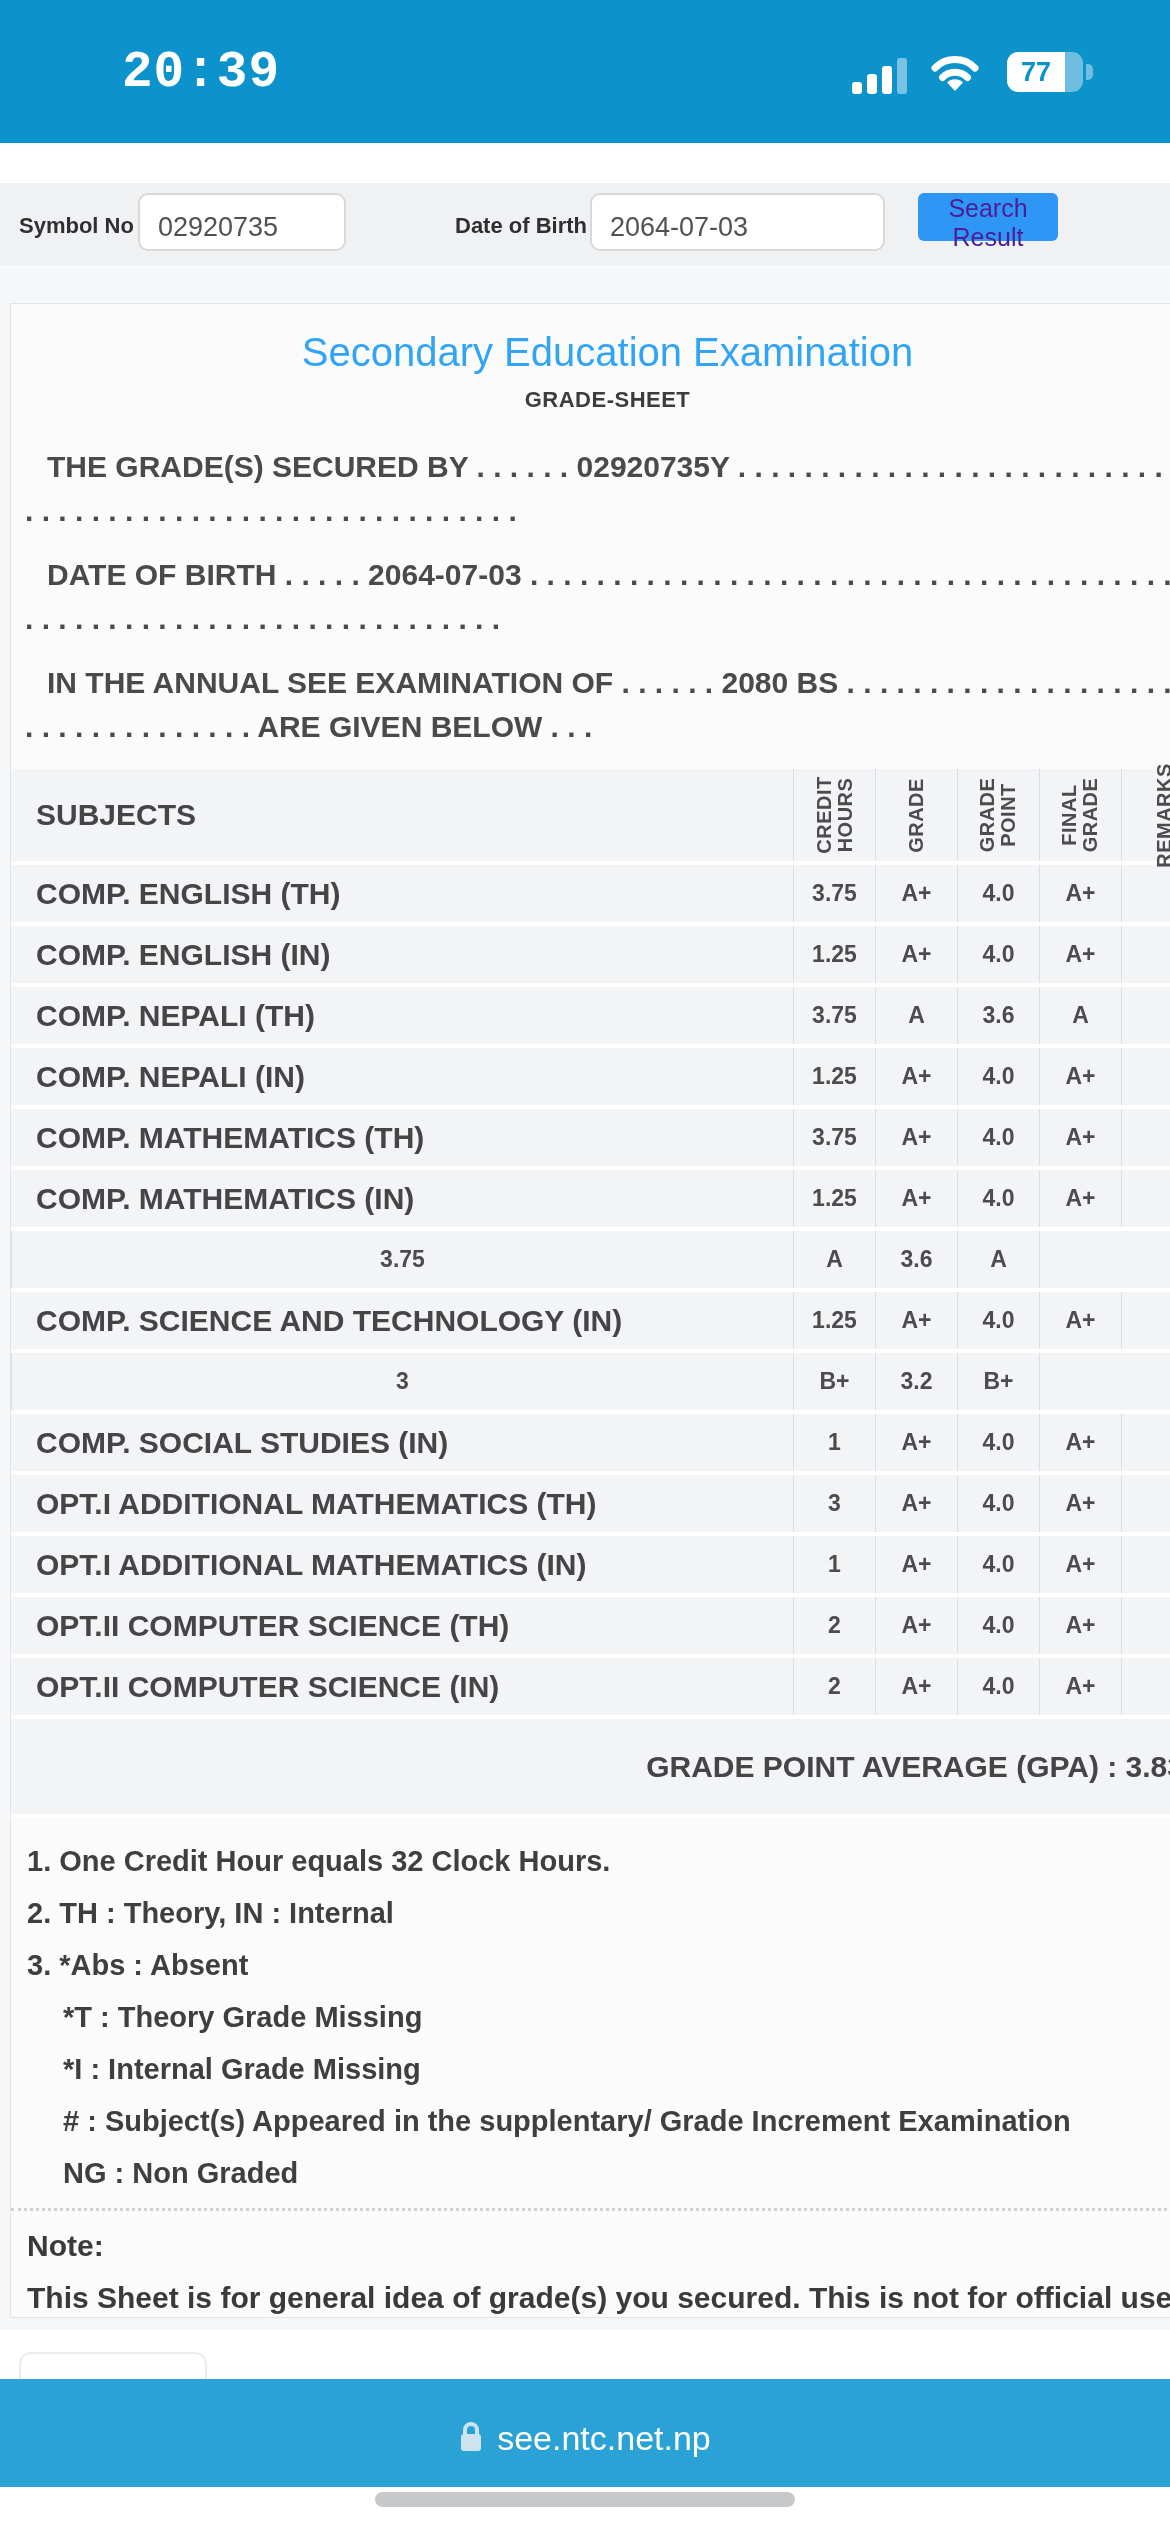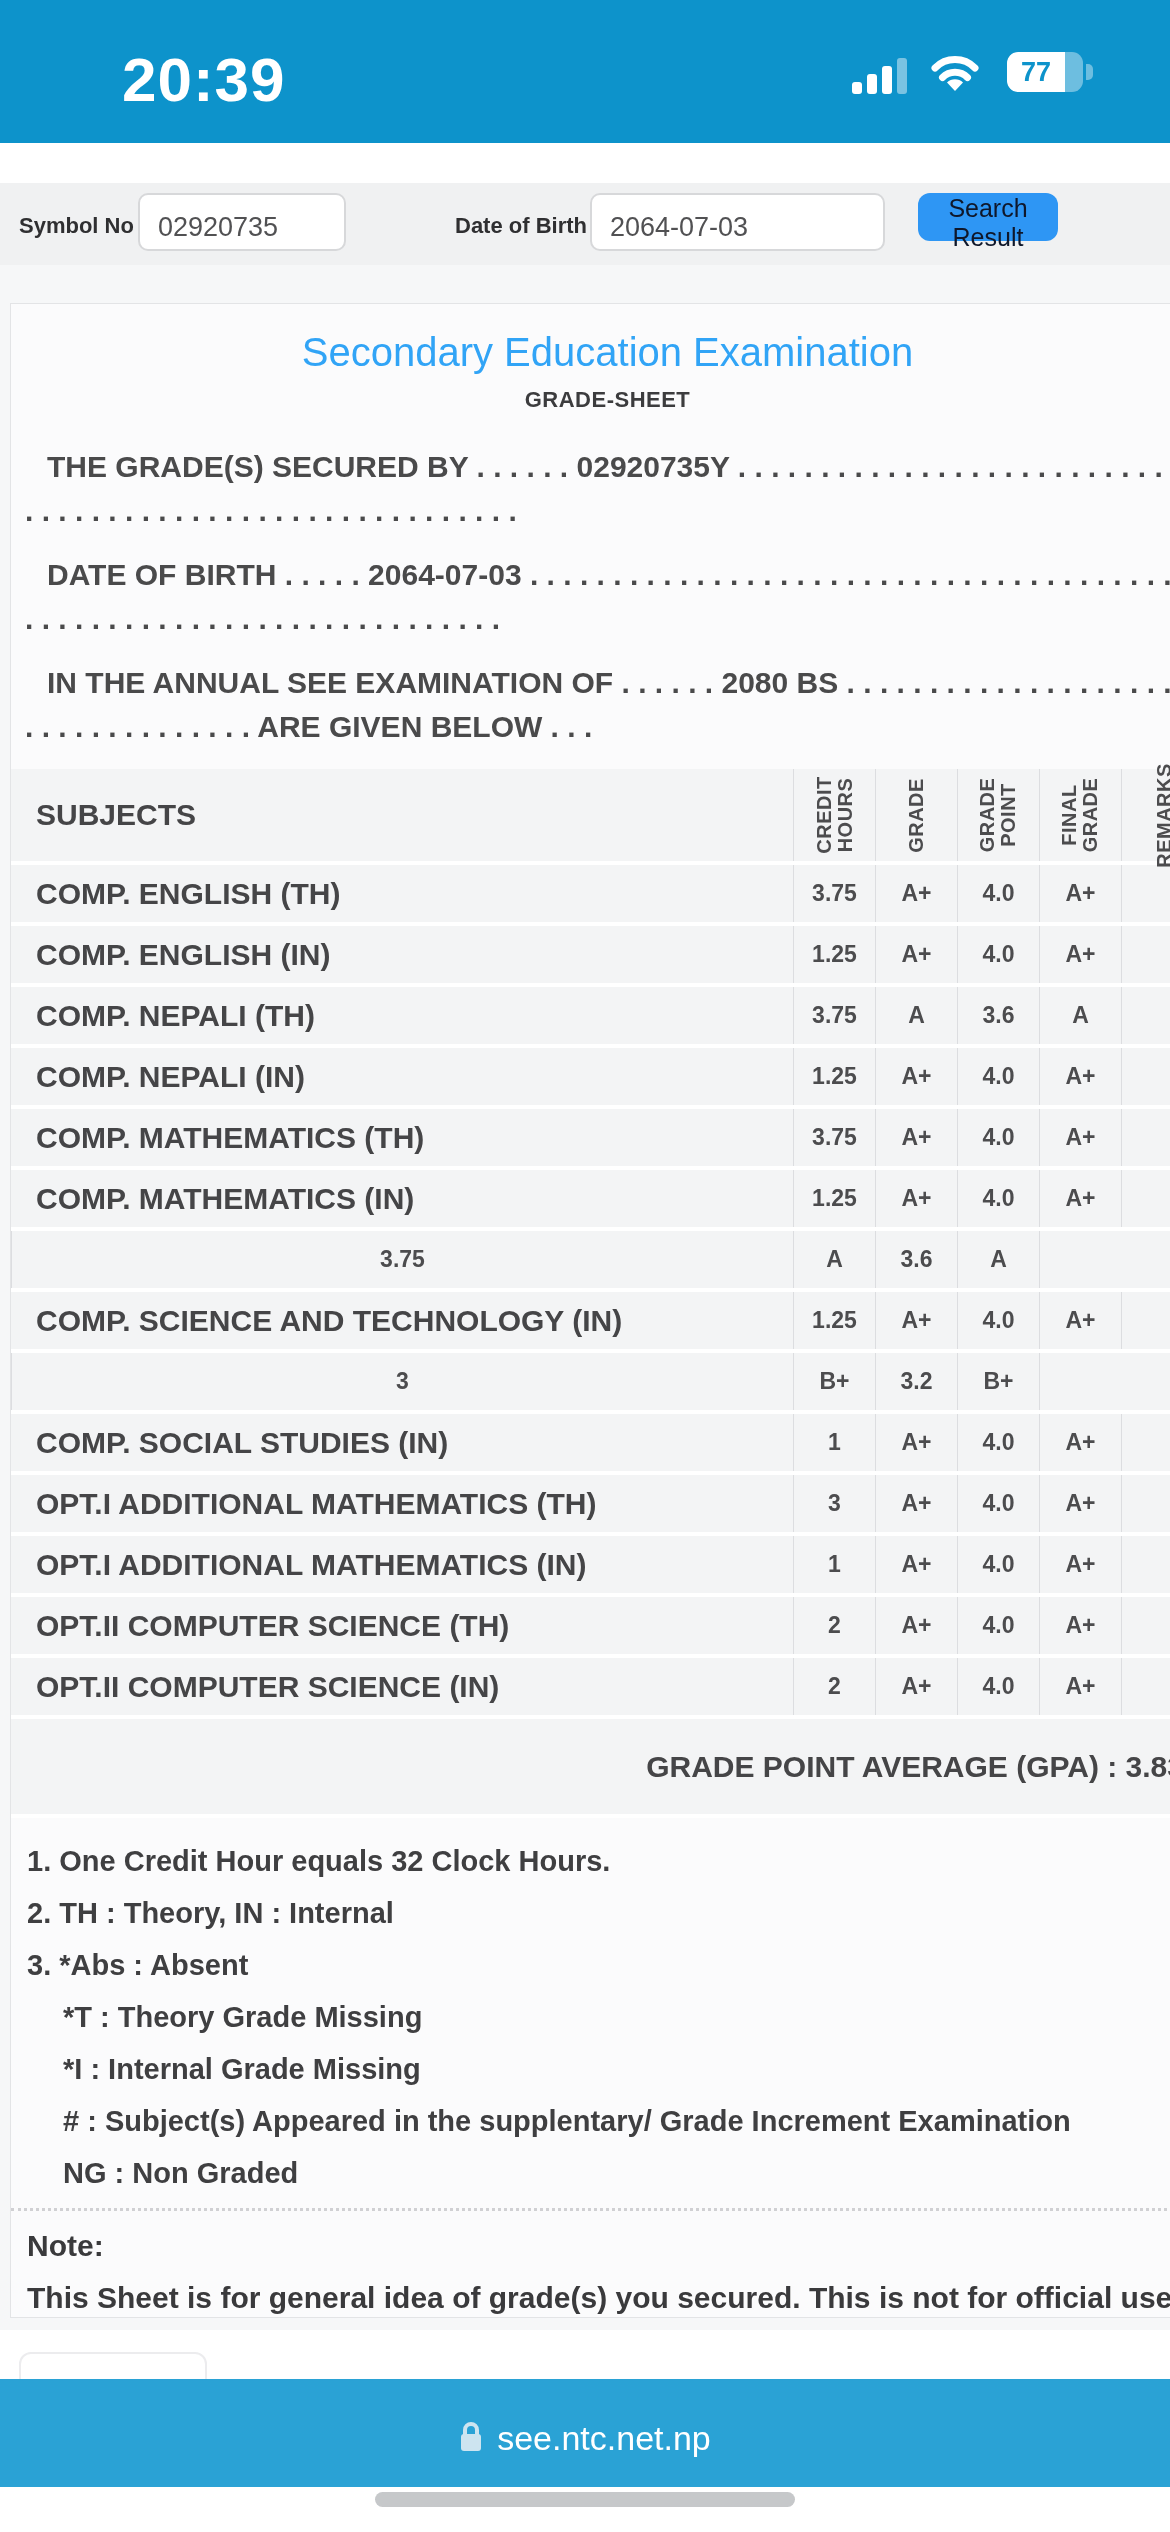--- a/index.html
+++ b/index.html
@@ -2,42 +2,42 @@
 <html><head>
 <meta charset="utf-8">
 <style>
   html,body{margin:0;padding:0;}
   body{
     width:1170px;height:2532px;position:relative;overflow:hidden;
     background:#ffffff;font-family:"Liberation Sans",sans-serif;
   }
   
   .statusbar{position:absolute;left:0;top:0;width:1170px;height:143px;background:#0d93cb;}
-  .time{position:absolute;left:122px;top:44px;width:160px;color:#fff;font-size:62px;font-weight:700;letter-spacing:1px;}
+  .time{position:absolute;left:122px;top:44px;width:160px;color:#fff;font-size:51px;font-weight:700;letter-spacing:1px;font-family:Liberation Mono, monospace;}
   .signal{position:absolute;left:852px;top:56px;width:62px;height:38px;display:flex;align-items:flex-end;gap:5px;}
   .sbar{width:10px;border-radius:3px;background:#fff;}
   .sbar.b1{height:12px}.sbar.b2{height:20px}.sbar.b3{height:28px}
   .sbar.b4{height:36px;background:rgba(255,255,255,.45);}
   .wifi{position:absolute;left:930px;top:53px;}
   .battery{position:absolute;left:1007px;top:52px;width:90px;height:24px;}
   .batt-body{position:absolute;left:0;top:0;width:76px;height:40px;border-radius:11px;background:rgba(255,255,255,.4);overflow:hidden;}
   .batt-fill{position:absolute;left:0;top:0;width:58px;height:40px;background:#fff;border-radius:11px 0 0 11px;
     display:flex;align-items:center;justify-content:center;color:#0d93cb;font-size:27px;font-weight:700;}
   .batt-nub{position:absolute;left:79px;top:12px;width:7px;height:16px;background:rgba(255,255,255,.4);border-radius:0 5px 5px 0;}
   
   .formbar{position:absolute;left:0;top:183px;width:1170px;height:82px;background:#f0f1f2;}
   .flabel{position:absolute;font-size:22px;font-weight:700;color:#2f2f31;top:30px;}
   .flabel.l1{left:19px;}
   .flabel.l2{left:455px;}
   .finput{position:absolute;top:10px;height:58px;background:#fff;border:2px solid #d7d8da;border-radius:10px;
     font-family:"Liberation Sans",sans-serif;font-size:27px;color:#515153;padding:10px 0 0 18px;box-sizing:border-box;}
   .finput.i1{left:138px;width:208px;}
   .finput.i2{left:590px;width:295px;}
-  .fbtn{position:absolute;left:918px;top:10px;width:140px;height:48px;background:#2e96f4;border:none;border-radius:12px;
-    color:#0f172a;font-family:"Liberation Sans",sans-serif;font-size:25px;}
+  .fbtn{position:absolute;left:918px;top:10px;width:140px;height:48px;background:#2e96f4;border:none;border-radius:6px;
+    color:#4c1d95;font-family:"Liberation Sans",sans-serif;font-size:25px;}
   
   .pagebg{position:absolute;left:0;top:265px;width:1170px;height:2065px;background:#f6f7f8;}
   .card{position:absolute;left:10px;top:303px;width:1195px;height:2015px;background:#fbfbfc;
     border:1px solid #e3e4e6;box-sizing:border-box;overflow:hidden;}
   .sheet-title{margin-top:26px;text-align:center;color:#31a4f6;font-size:40px;font-weight:400;}
   .sheet-subtitle{margin-top:12px;text-align:center;color:#3c3c3e;font-size:22px;font-weight:700;letter-spacing:.5px;}
   .intro{margin-top:32px;color:#4a4a4b;font-size:30px;font-weight:700;}
   .intro .para{margin-bottom:20px;}
   .intro .ln{padding-left:14px;line-height:44px;white-space:nowrap;}
   .intro .ln.first{text-indent:22px;}

